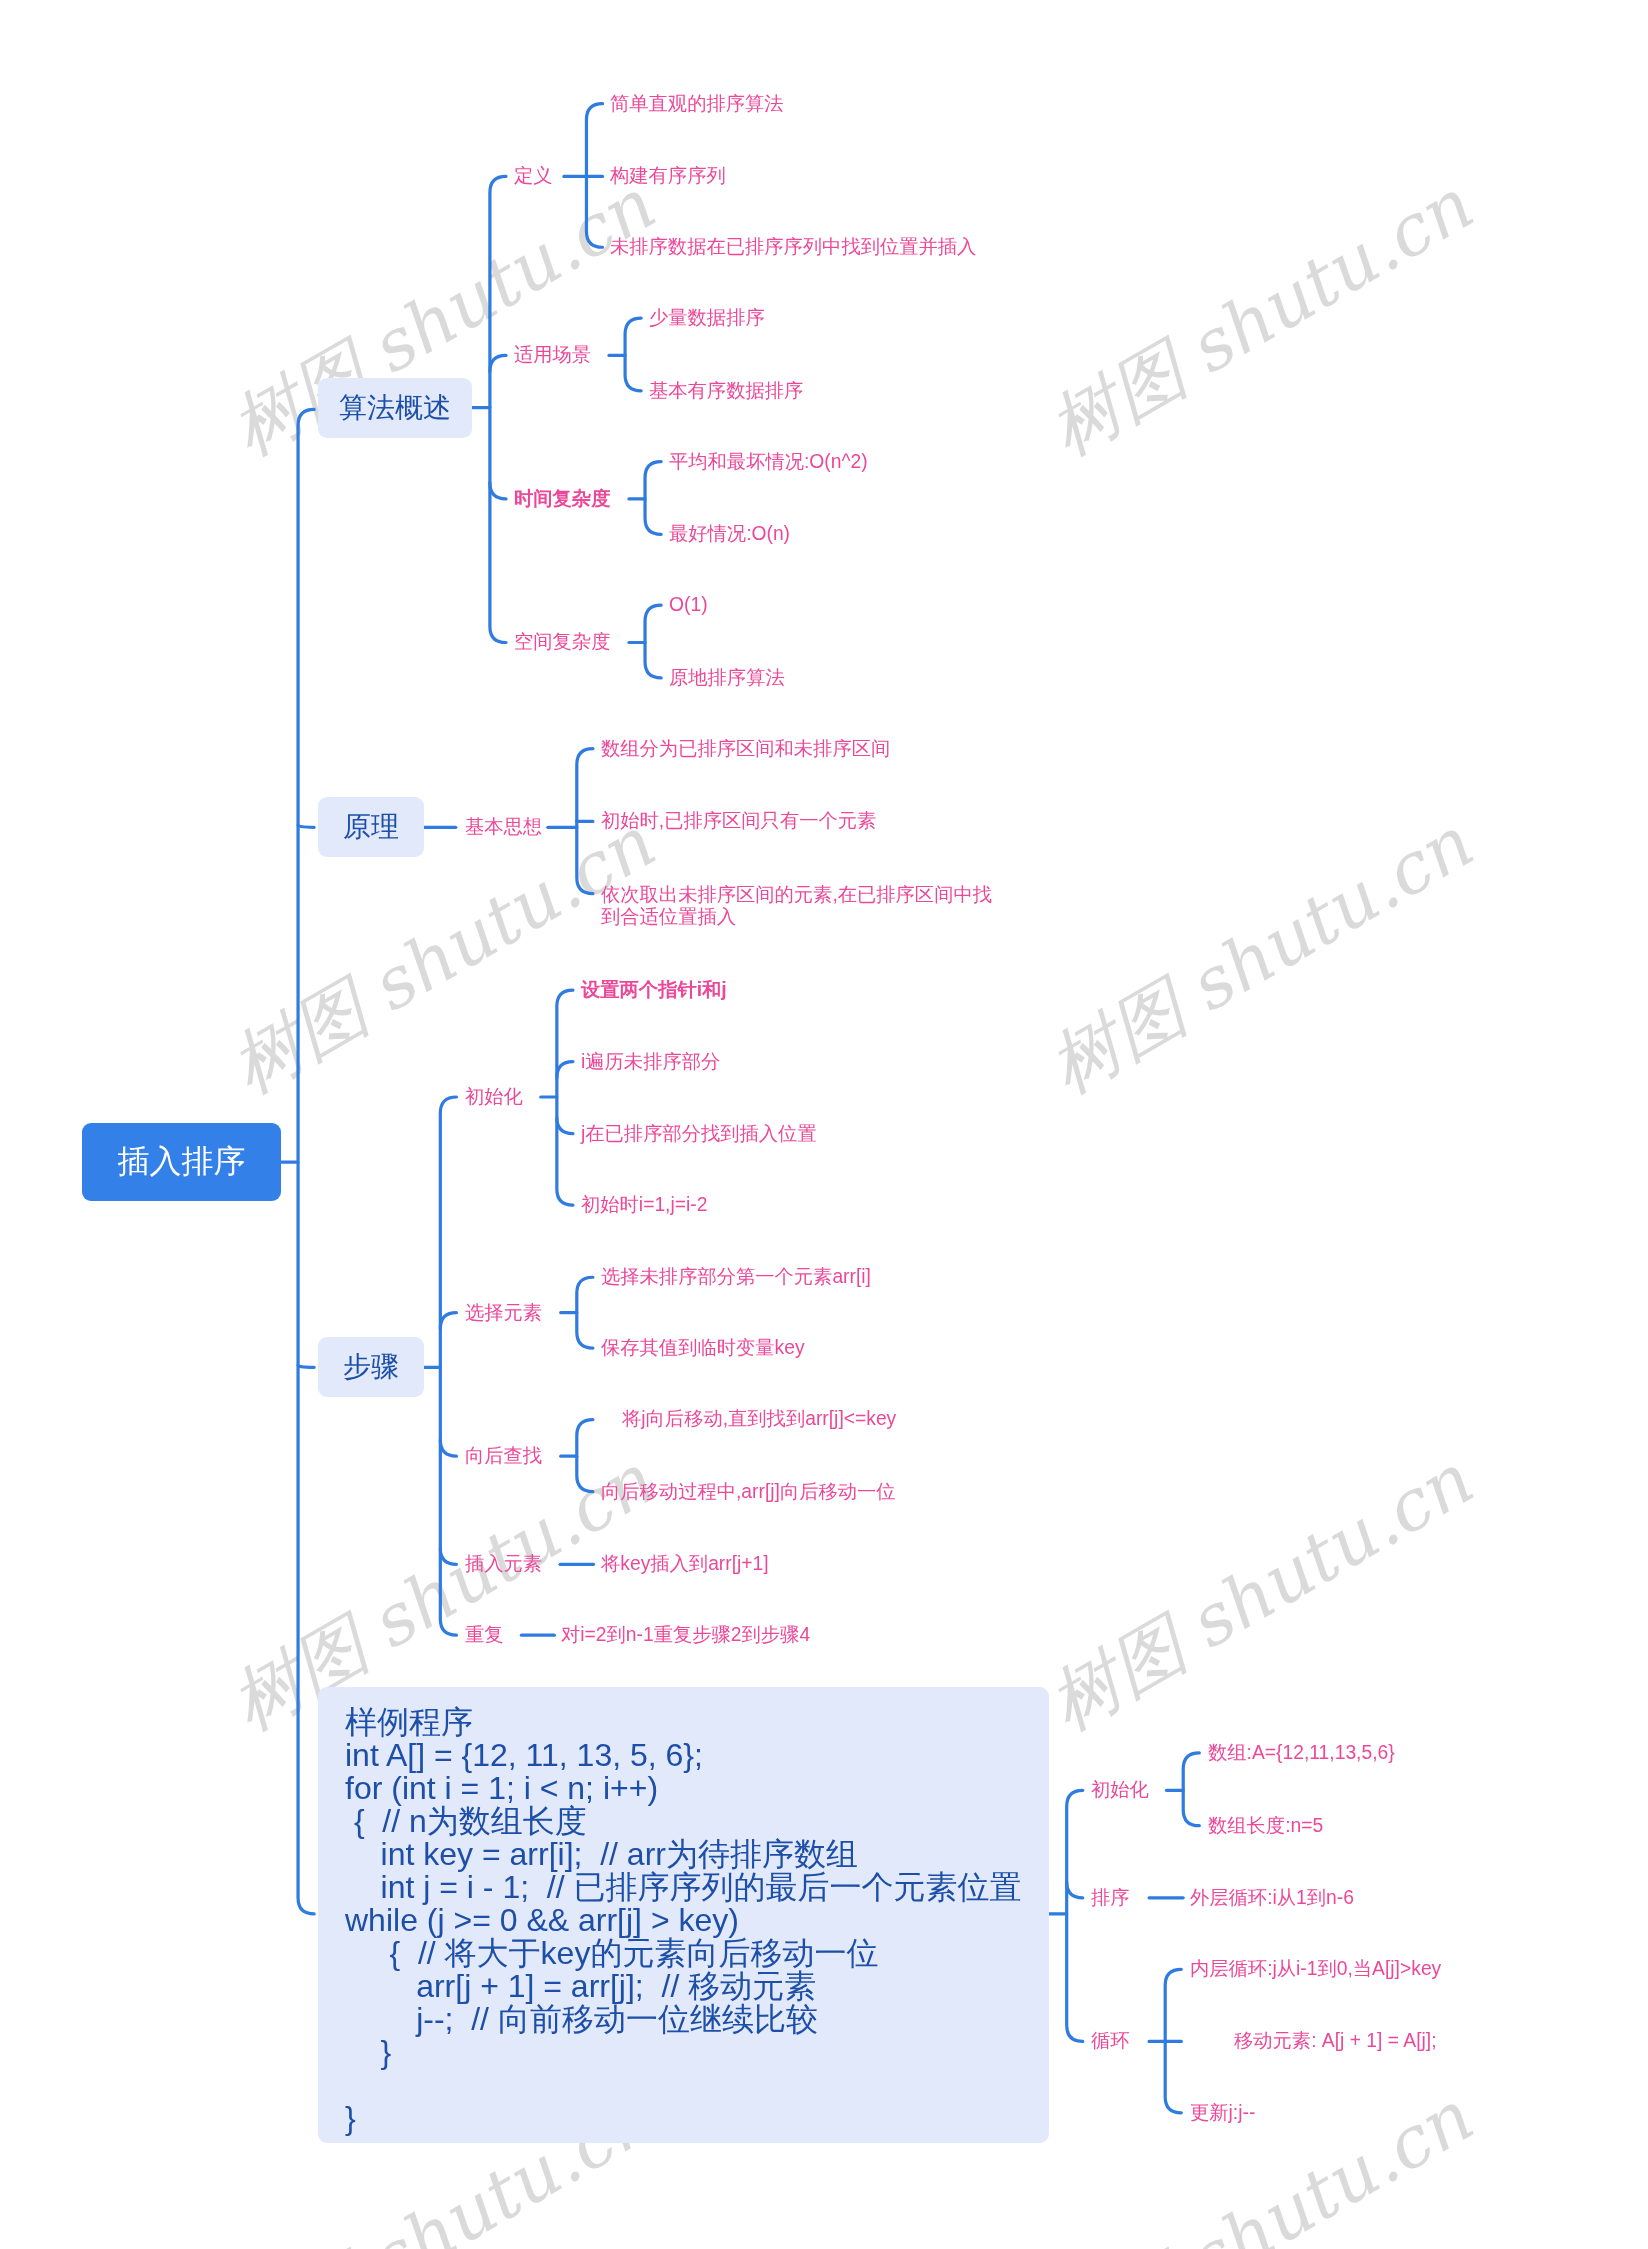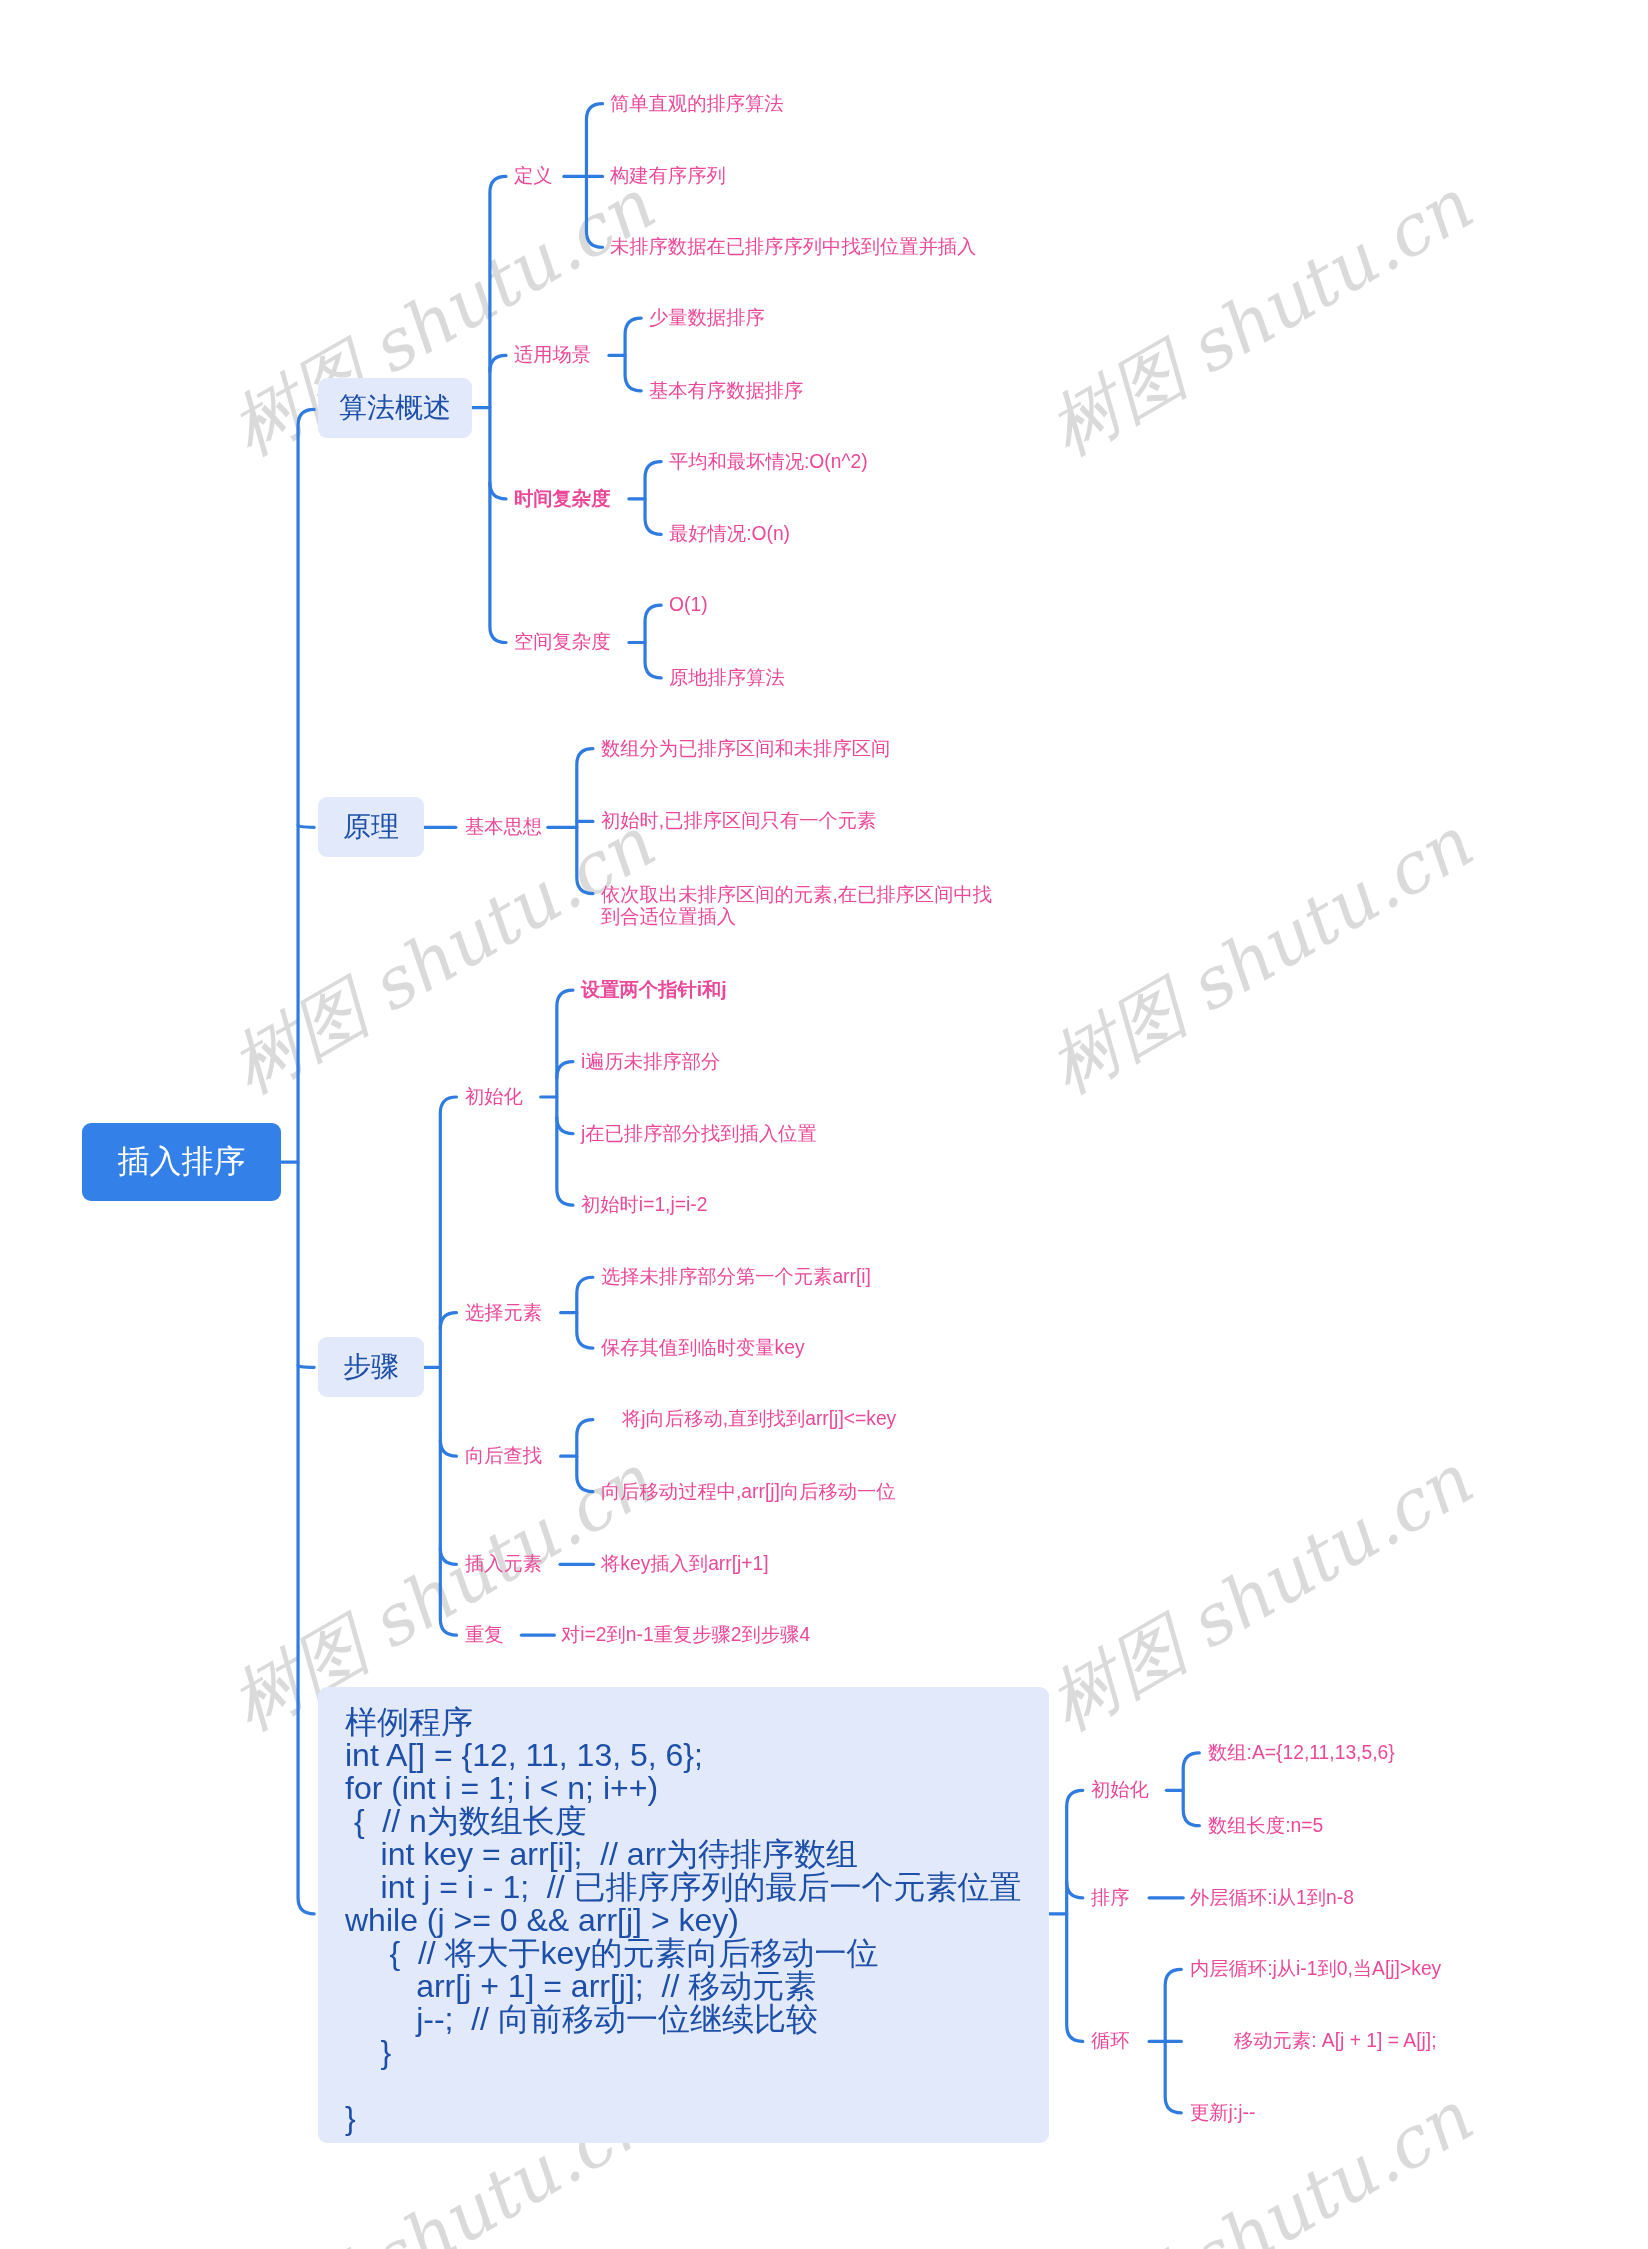--- a/index.html
+++ b/index.html
@@ -154,19 +154,19 @@
   <div>    }</div>
   <div></div>
   <div>}</div>
 </div>
 
 <div class="node" style="left:1091px;top:1790px;">初始化</div>
 <div class="node" style="left:1208px;top:1753px;">数组:A={12,11,13,5,6}</div>
 <div class="node" style="left:1208px;top:1826px;">数组长度:n=5</div>
 
 <div class="node" style="left:1091px;top:1898px;">排序</div>
-<div class="node" style="left:1190px;top:1898px;">外层循环:i从1到n-8</div>
+<div class="node" style="left:1190px;top:1898px;">外层循环:i从1到n-6</div>
 
 <div class="node" style="left:1091px;top:2041px;">循环</div>
 <div class="node" style="left:1190px;top:1969px;">内层循环:j从i-1到0,当A[j]&gt;key</div>
 <div class="node" style="left:1190px;top:2041px;margin-left:44px;">移动元素: A[j + 1] = A[j];</div>
 <div class="node" style="left:1190px;top:2113px;">更新j:j--</div>
 
 
 </body></html>

